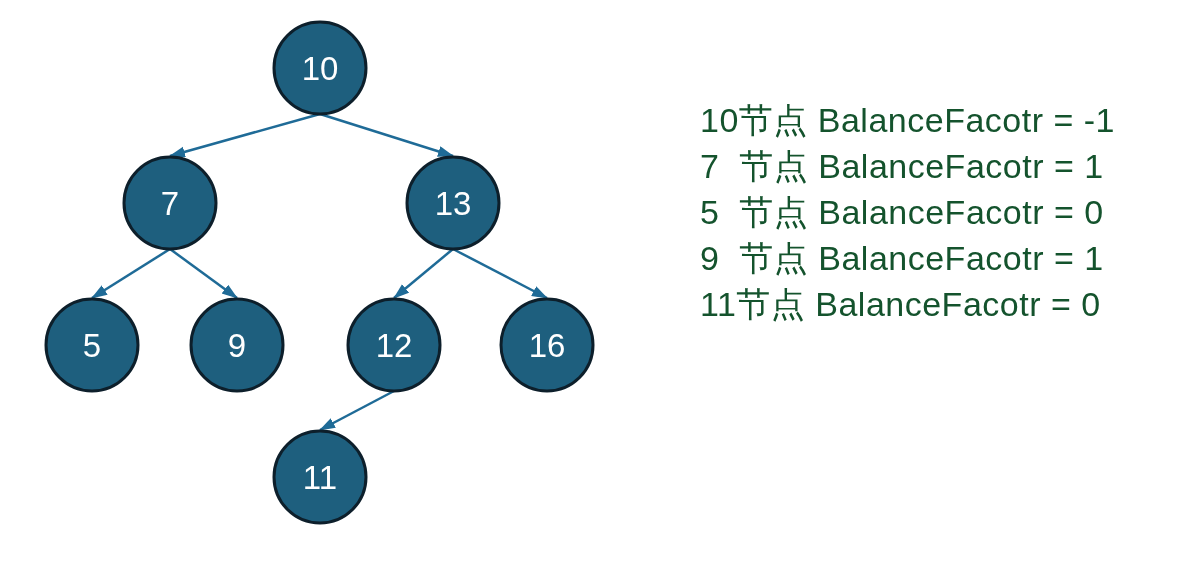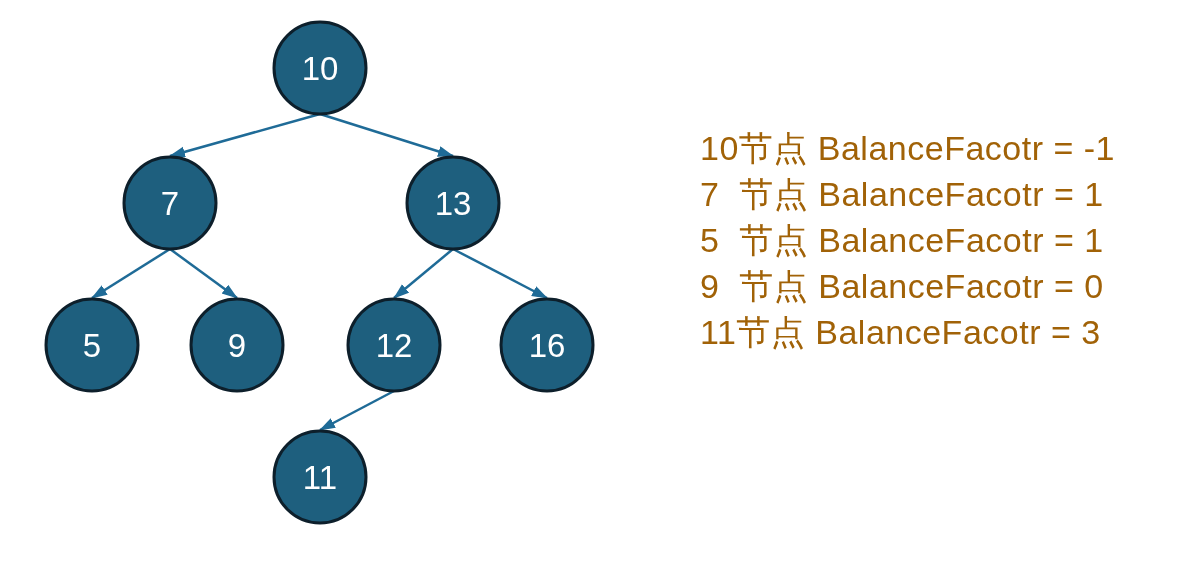--- a/index.html
+++ b/index.html
@@ -82,21 +82,21 @@
       <g>
         <circle cx="547" cy="345" r="46" fill="#1e5f7e" stroke="#0d1f2b" stroke-width="3"></circle>
         <text x="547" y="345" text-anchor="middle" dy="11.5" fill="#ffffff">16</text>
       </g>
       <g>
         <circle cx="320" cy="477" r="46" fill="#1e5f7e" stroke="#0d1f2b" stroke-width="3"></circle>
         <text x="320" y="477" text-anchor="middle" dy="11.5" fill="#ffffff">11</text>
       </g>
     </svg>
 
-  <div class="panel" style="color: #a16207; margin-top: 28px;">
+  <div class="panel" style="color: #14532d;">
     <div class="line">10节点 BalanceFacotr = -1</div>
     <div class="line">7  节点 BalanceFacotr = 1</div>
-    <div class="line">5  节点 BalanceFacotr = 1</div>
-    <div class="line">9  节点 BalanceFacotr = 0</div>
-    <div class="line">11节点 BalanceFacotr = 3</div>
+    <div class="line">5  节点 BalanceFacotr = 0</div>
+    <div class="line">9  节点 BalanceFacotr = 1</div>
+    <div class="line">11节点 BalanceFacotr = 0</div>
   </div>
 
 </div>
 
 </body></html>

